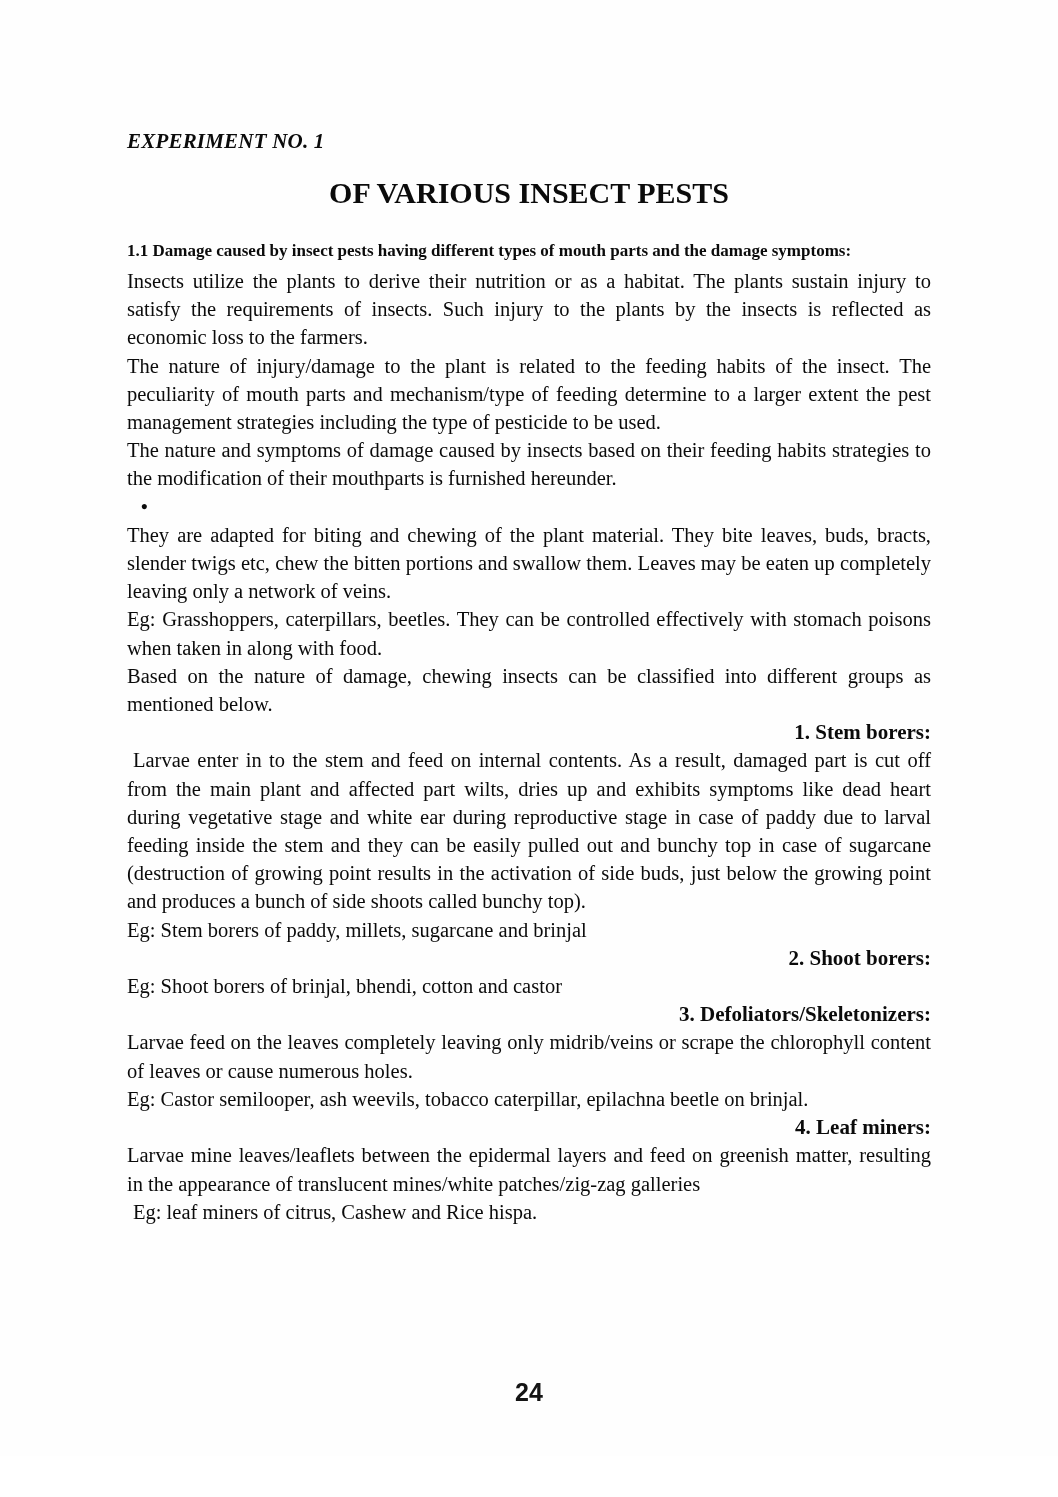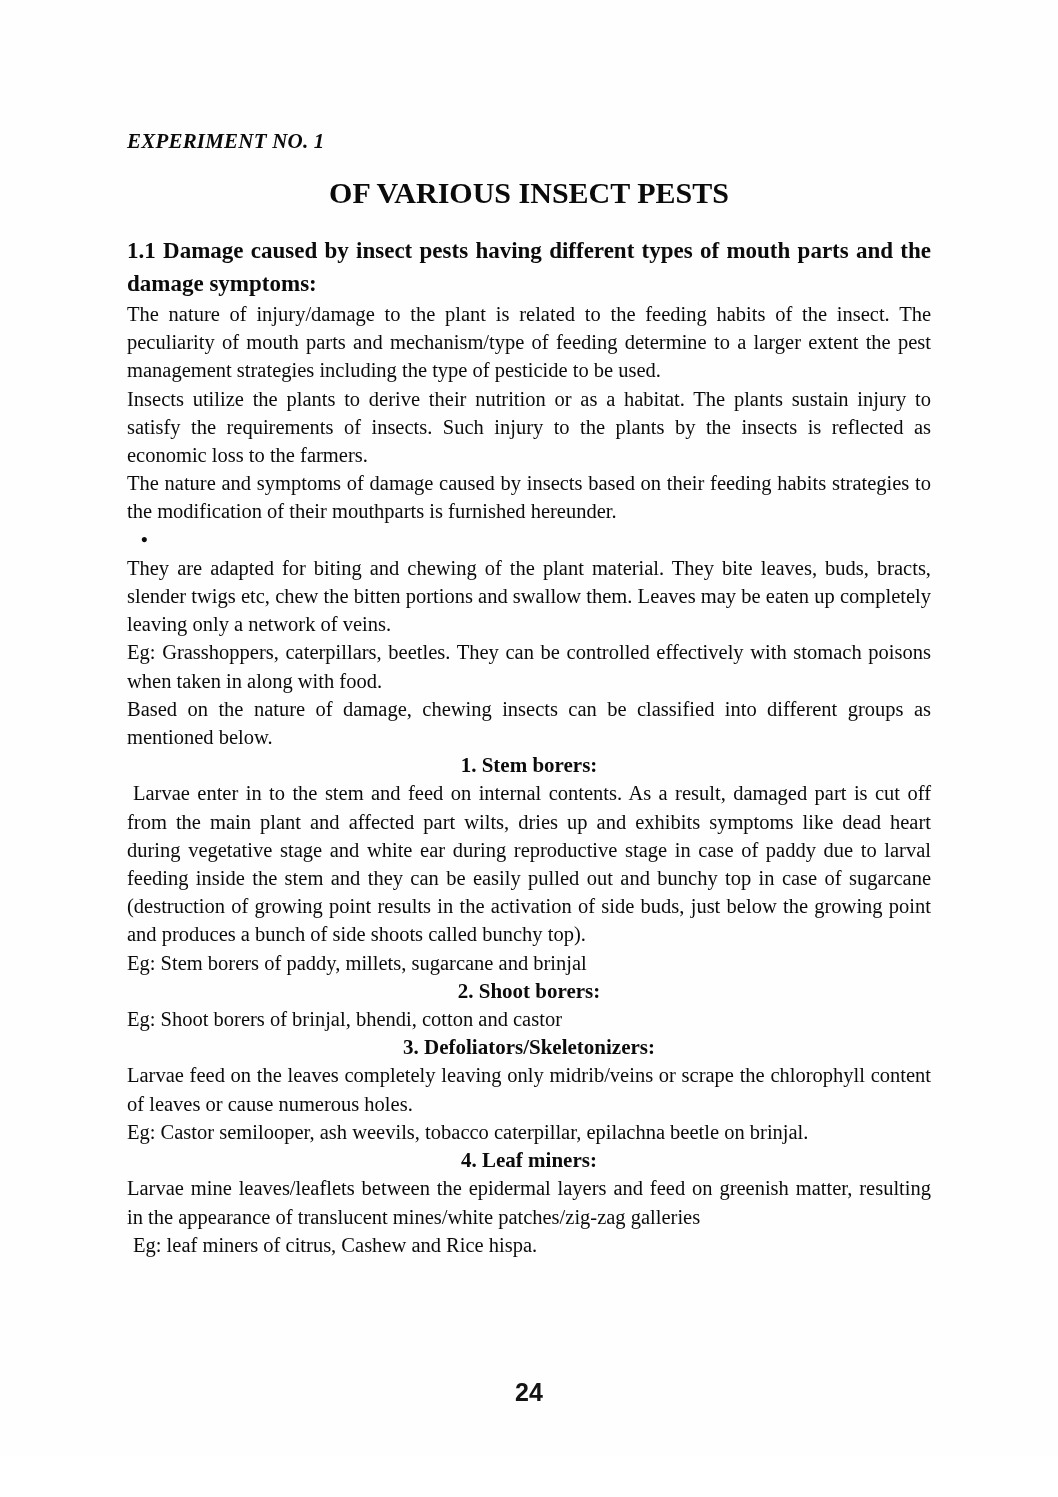--- a/index.html
+++ b/index.html
@@ -33,21 +33,21 @@
   }
   .doc-title {
     margin-top: 16px;
     text-align: center;
     font-size: 30px;
     font-weight: 700;
     line-height: 41px;
   }
   .section-heading {
     margin-top: 21px;
-    font-size: 23px;
+    font-size: 17px;
     font-weight: 700;
     line-height: 33px;
     text-align: justify;
   }
   .para {
     font-size: 20.5px;
     line-height: 28.2px;
     text-align: justify;
     text-justify: inter-word;
   }
@@ -63,21 +63,21 @@
   }
   .bullet-row .marker {
     padding-left: 14px;
     margin-right: 21px;
     font-size: 19px;
   }
   .group-heading {
     font-size: 21px;
     font-weight: 700;
     line-height: 28.2px;
-    text-align: center;
+    text-align: right;
   }
   .page-number {
     position: absolute;
     top: 1378px;
     left: 0;
     width: 100%;
     text-align: center;
     font-family: "Liberation Sans", "DejaVu Sans", sans-serif;
     font-size: 25px;
     font-weight: 700;
@@ -91,22 +91,22 @@
   <div class="content">
 
     <div class="experiment-label">EXPERIMENT NO. 1</div>
 
     <div class="doc-title">
       <div>OF VARIOUS INSECT PESTS</div>
     </div>
 
     <div class="section-heading">1.1 Damage caused by insect pests having different types of mouth parts and the damage symptoms:</div>
 
+    <div class="para">Insects utilize the plants to derive their nutrition or as a habitat. The plants sustain injury to satisfy the requirements of insects. Such injury to the plants by the insects is reflected as economic loss to the farmers.</div>
     <div class="para">The nature of injury/damage to the plant is related to the feeding habits of the insect. The peculiarity of mouth parts and mechanism/type of feeding determine to a larger extent the pest management strategies including the type of pesticide to be used.</div>
-    <div class="para">Insects utilize the plants to derive their nutrition or as a habitat. The plants sustain injury to satisfy the requirements of insects. Such injury to the plants by the insects is reflected as economic loss to the farmers.</div>
     <div class="para">The nature and symptoms of damage caused by insects based on their feeding habits strategies to the modification of their mouthparts is furnished hereunder.</div>
 
     <div class="bullet-row">
       <span class="marker">•</span>
     </div>
 
     <div class="para">They are adapted for biting and chewing of the plant material. They bite leaves, buds, bracts, slender twigs etc, chew the bitten portions and swallow them. Leaves may be eaten up completely leaving only a network of veins.</div>
     <div class="para">Eg: Grasshoppers, caterpillars, beetles. They can be controlled effectively with stomach poisons when taken in along with food.</div>
     <div class="para">Based on the nature of damage, chewing insects can be classified into different groups as mentioned below.</div>
 

